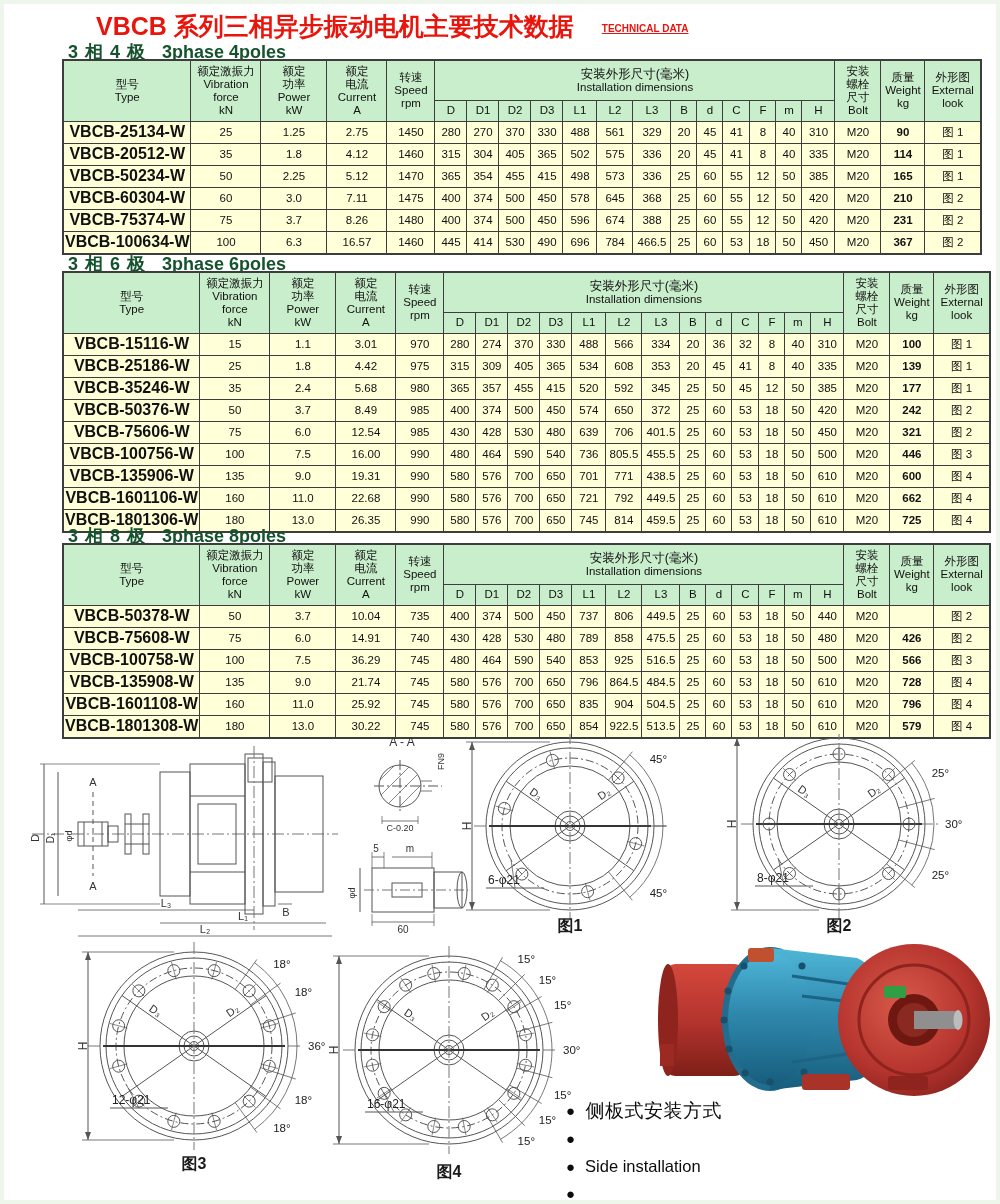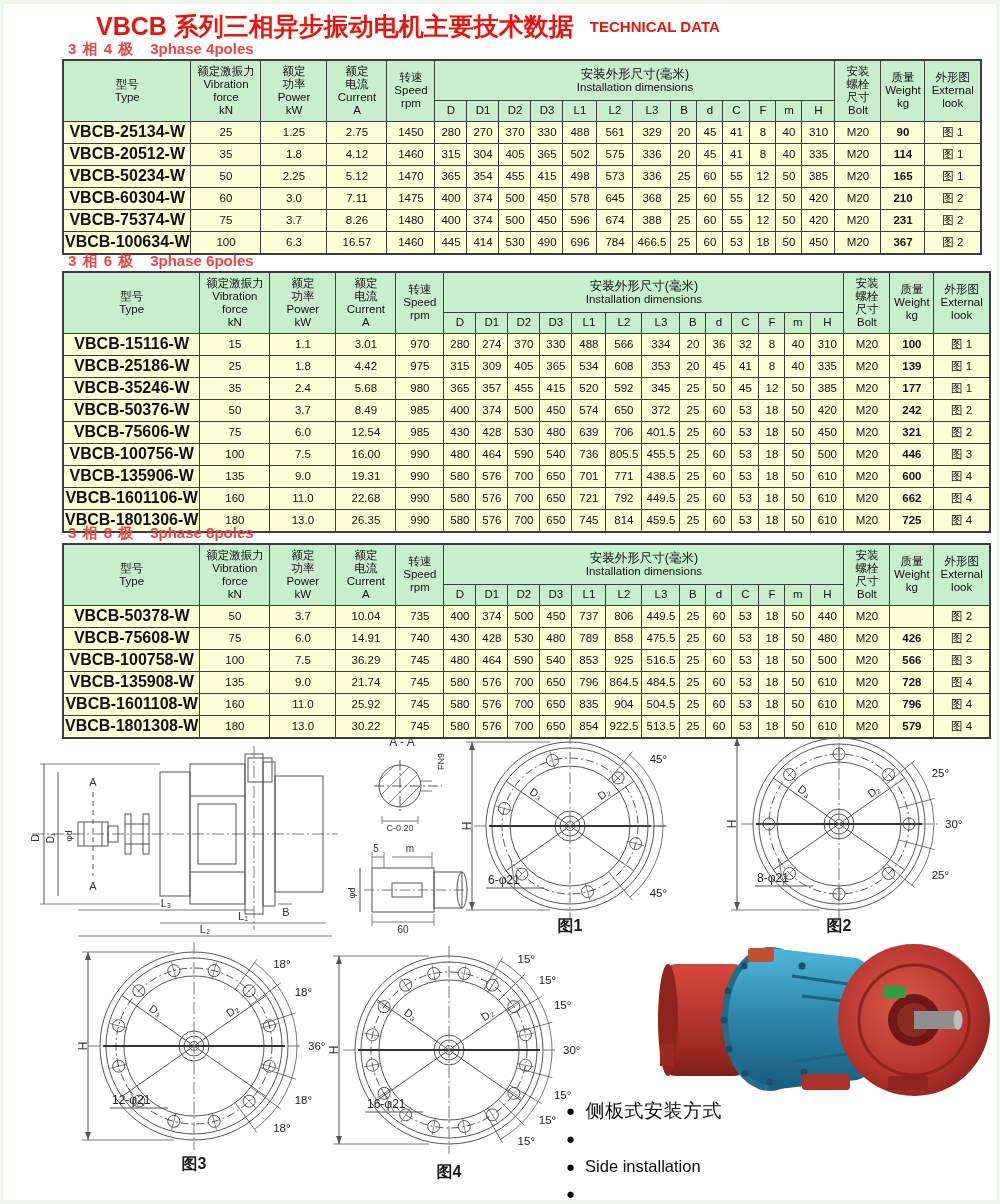--- a/index.html
+++ b/index.html
@@ -2,23 +2,23 @@
 <html><head>
 <meta charset="utf-8">
 <style>
   html,body{margin:0;padding:0;background:#fff;}
   .page{position:relative;width:1000px;height:1204px;background:#ffffff;
         font-family:"Liberation Sans","DejaVu Sans",sans-serif;overflow:hidden;
         border:4px solid #eef6ec;box-sizing:border-box;}
   
   .title{position:absolute;top:6px;left:92px;color:#e8150d;font-weight:bold;
          font-size:25px;white-space:nowrap;}
-  .title .en{font-size:15px;margin-left:16px;vertical-align:3px;}
+  .title .en{font-size:10px;margin-left:28px;text-decoration:underline;vertical-align:3px;}
   
-  .sec-label{position:absolute;left:64px;font-size:15px;color:#ef4444;white-space:nowrap;}
+  .sec-label{position:absolute;left:64px;font-size:18px;color:#14532d;white-space:nowrap;}
   .sec-label .zh{font-weight:600;letter-spacing:1px;}
   .sec-label .en{font-weight:bold;margin-left:16px;}
   
   table.spec{position:absolute;left:58px;border-collapse:collapse;table-layout:fixed;
              border:2px solid #3d3d3d;}
   table.spec th,table.spec td{border:1px solid #3d3d3d;text-align:center;vertical-align:middle;
              padding:0 1px;overflow:hidden;}
   table.spec thead th{background:#c9eecb;font-weight:normal;font-size:11.5px;line-height:1.12;color:#111;}
   table.spec thead tr:first-child{height:40px;}
   table.spec thead tr:last-child{height:21px;}

